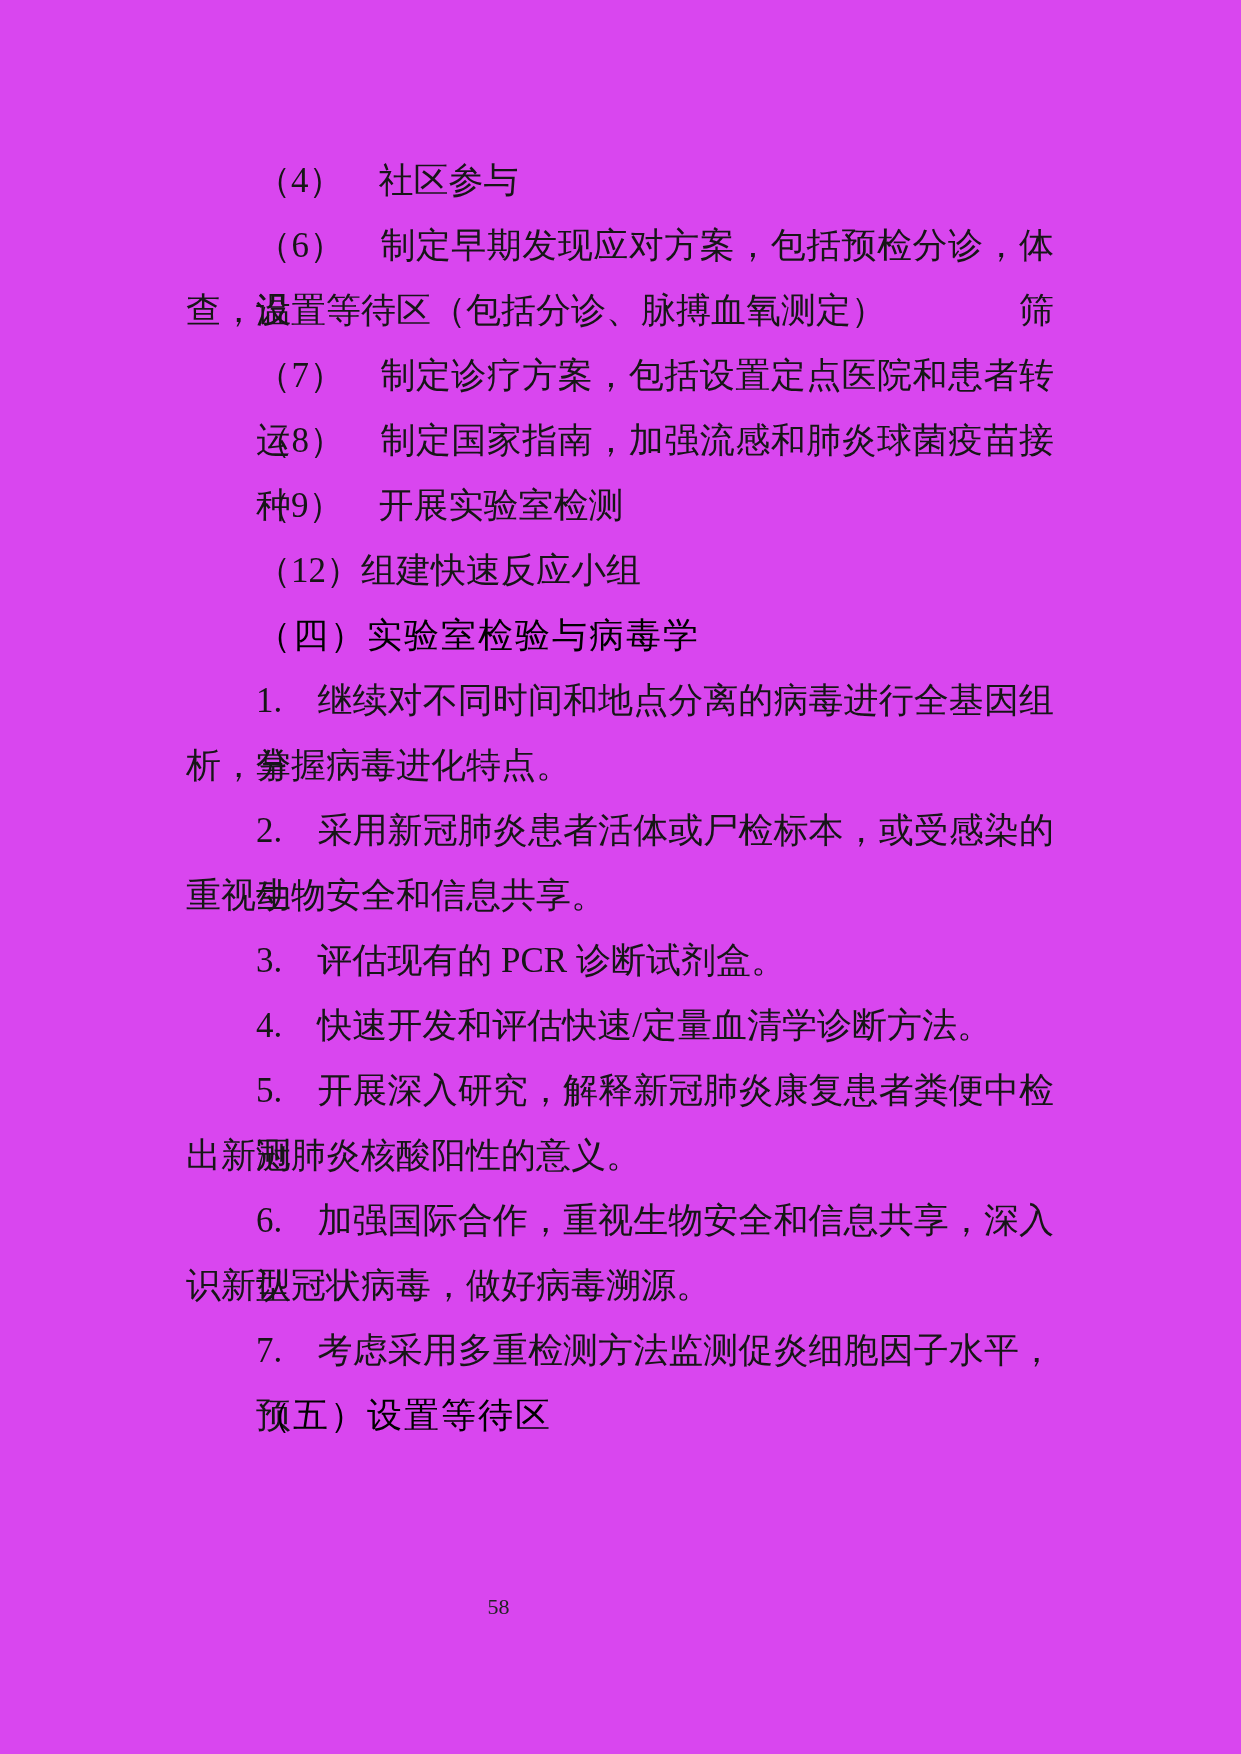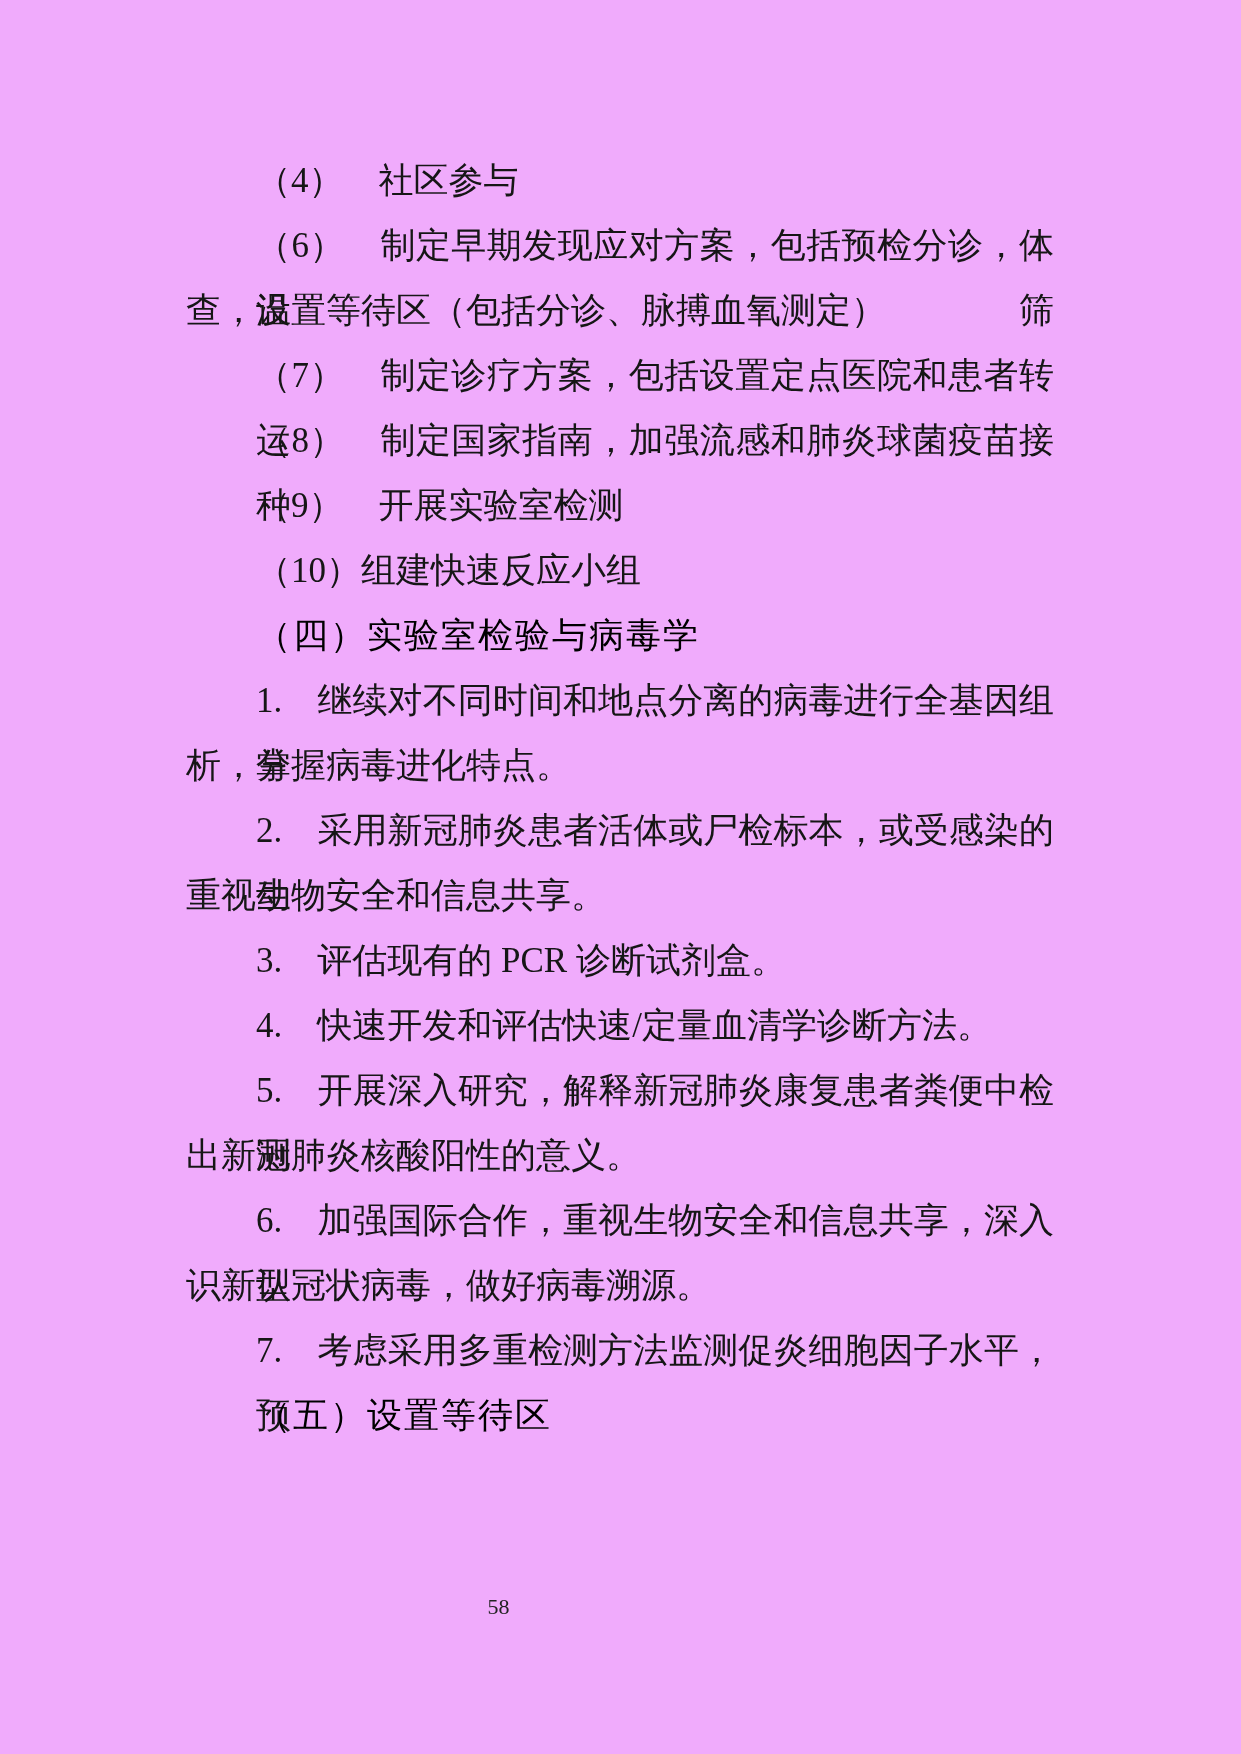--- a/index.html
+++ b/index.html
@@ -4,21 +4,21 @@
 <style>
   html, body {
     margin: 0;
     padding: 0;
     background: #ffffff;
   }
   .page {
     position: relative;
     width: 1241px;
     height: 1754px;
-    background: #f0abfc;
+    background: #d946ef;
     overflow: hidden;
     font-family: "Liberation Serif", "DejaVu Serif", serif;
     color: #161616;
   }
   .content {
     position: absolute;
     left: 186px;
     top: 148px;
     width: 868px;
   }
@@ -58,21 +58,21 @@
 <body>
 
 <div class="page">
   <div class="content">
     <div class="line indent">（4）　社区参与</div>
     <div class="line indent justify">（6）　制定早期发现应对方案，包括预检分诊，体温筛</div>
     <div class="line">查，设置等待区（包括分诊、脉搏血氧测定）</div>
     <div class="line indent justify">（7）　制定诊疗方案，包括设置定点医院和患者转运</div>
     <div class="line indent justify">（8）　制定国家指南，加强流感和肺炎球菌疫苗接种</div>
     <div class="line indent">（9）　开展实验室检测</div>
-    <div class="line indent">（10）组建快速反应小组</div>
+    <div class="line indent">（12）组建快速反应小组</div>
     <div class="line indent heading">（四）实验室检验与病毒学</div>
     <div class="line indent justify">1.　继续对不同时间和地点分离的病毒进行全基因组分</div>
     <div class="line">析，掌握病毒进化特点。</div>
     <div class="line indent justify">2.　采用新冠肺炎患者活体或尸检标本，或受感染的动</div>
     <div class="line">重视生物安全和信息共享。</div>
     <div class="line indent">3.　评估现有的 PCR 诊断试剂盒。</div>
     <div class="line indent">4.　快速开发和评估快速/定量血清学诊断方法。</div>
     <div class="line indent justify">5.　开展深入研究，解释新冠肺炎康复患者粪便中检测</div>
     <div class="line">出新冠肺炎核酸阳性的意义。</div>
     <div class="line indent justify">6.　加强国际合作，重视生物安全和信息共享，深入认</div>

